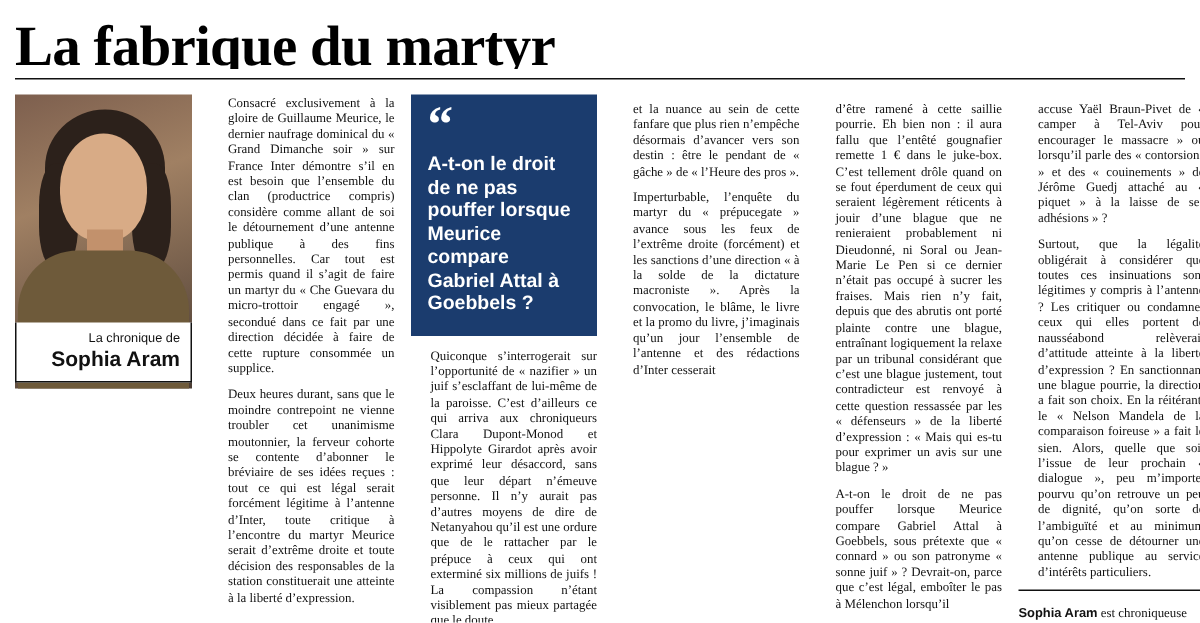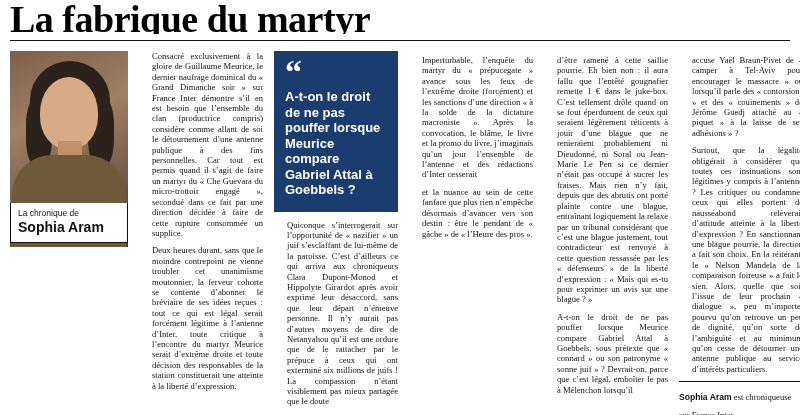--- a/index.html
+++ b/index.html
@@ -12,21 +12,21 @@
     background: #ffffff;
     font-family: "Liberation Serif", serif;
     color: #111111;
     overflow: hidden;
   }
   .page {
     position: relative;
     width: 800px;
     height: 415px;
     box-sizing: border-box;
-    padding: 0 8px;
+    padding: 12px 8px;
   }
   .headline {
     font-family: "Liberation Serif", serif;
     font-weight: bold;
     font-size: 38px;
     line-height: 38px;
     letter-spacing: -0.5px;
     color: #000000;
     margin: 0 0 6px 2px;
     height: 34px;
@@ -117,20 +117,21 @@
   }
   .byline-label {
     border: 1px solid #111111;
     border-top: none;
     padding: 5px 7px 7px 7px;
     width: 118px;
     box-sizing: border-box;
     background: #ffffff;
     position: relative;
     margin-top: -44px;
+    text-align: right;
   }
   .byline-kicker {
     font-family: "Liberation Sans", sans-serif;
     font-size: 8.5px;
     line-height: 10px;
     color: #111111;
     margin-bottom: 2px;
   }
   .byline-name {
     font-family: "Liberation Sans", sans-serif;
@@ -226,22 +227,22 @@
     <div class="col">
       <div class="pull-quote">
         <span class="qmark">“</span>
         <div class="qtext">A-t-on le droit de ne pas pouffer lorsque Meurice compare Gabriel Attal à Goebbels ?</div>
       </div>
       <p class="body-text">Quiconque s’interrogerait sur l’opportunité de « nazifier » un juif s’esclaffant de lui-même de la paroisse. C’est d’ailleurs ce qui arriva aux chroniqueurs Clara Dupont-Monod et Hippolyte Girardot après avoir exprimé leur désaccord, sans que leur départ n’émeuve personne. Il n’y aurait pas d’autres moyens de dire de Netanyahou qu’il est une ordure que de le rattacher par le prépuce à ceux qui ont exterminé six millions de juifs ! La compassion n’étant visiblement pas mieux partagée que le doute</p>
     </div>
 
     <div class="col">
       <div class="spacer-top"></div>
+      <p class="body-text">et la nuance au sein de cette fanfare que plus rien n’empêche désormais d’avancer vers son destin : être le pendant de « gâche » de « l’Heure des pros ».</p>
       <p class="body-text">Imperturbable, l’enquête du martyr du « prépucegate » avance sous les feux de l’extrême droite (forcément) et les sanctions d’une direction « à la solde de la dictature macroniste ». Après la convocation, le blâme, le livre et la promo du livre, j’imaginais qu’un jour l’ensemble de l’antenne et des rédactions d’Inter cesserait</p>
-      <p class="body-text">et la nuance au sein de cette fanfare que plus rien n’empêche désormais d’avancer vers son destin : être le pendant de « gâche » de « l’Heure des pros ».</p>
     </div>
 
     <div class="col">
       <div class="spacer-top"></div>
       <p class="body-text">d’être ramené à cette saillie pourrie. Eh bien non : il aura fallu que l’entêté gougnafier remette 1 € dans le juke-box. C’est tellement drôle quand on se fout éperdument de ceux qui seraient légèrement réticents à jouir d’une blague que ne renieraient probablement ni Dieudonné, ni Soral ou Jean-Marie Le Pen si ce dernier n’était pas occupé à sucrer les fraises. Mais rien n’y fait, depuis que des abrutis ont porté plainte contre une blague, entraînant logiquement la relaxe par un tribunal considérant que c’est une blague justement, tout contradicteur est renvoyé à cette question ressassée par les « défenseurs » de la liberté d’expression : « Mais qui es-tu pour exprimer un avis sur une blague ? »</p>
       <p class="body-text">A-t-on le droit de ne pas pouffer lorsque Meurice compare Gabriel Attal à Goebbels, sous prétexte que « connard » ou son patronyme « sonne juif » ? Devrait-on, parce que c’est légal, emboîter le pas à Mélenchon lorsqu’il</p>
     </div>
 
     <div class="col">
       <div class="spacer-top"></div>

